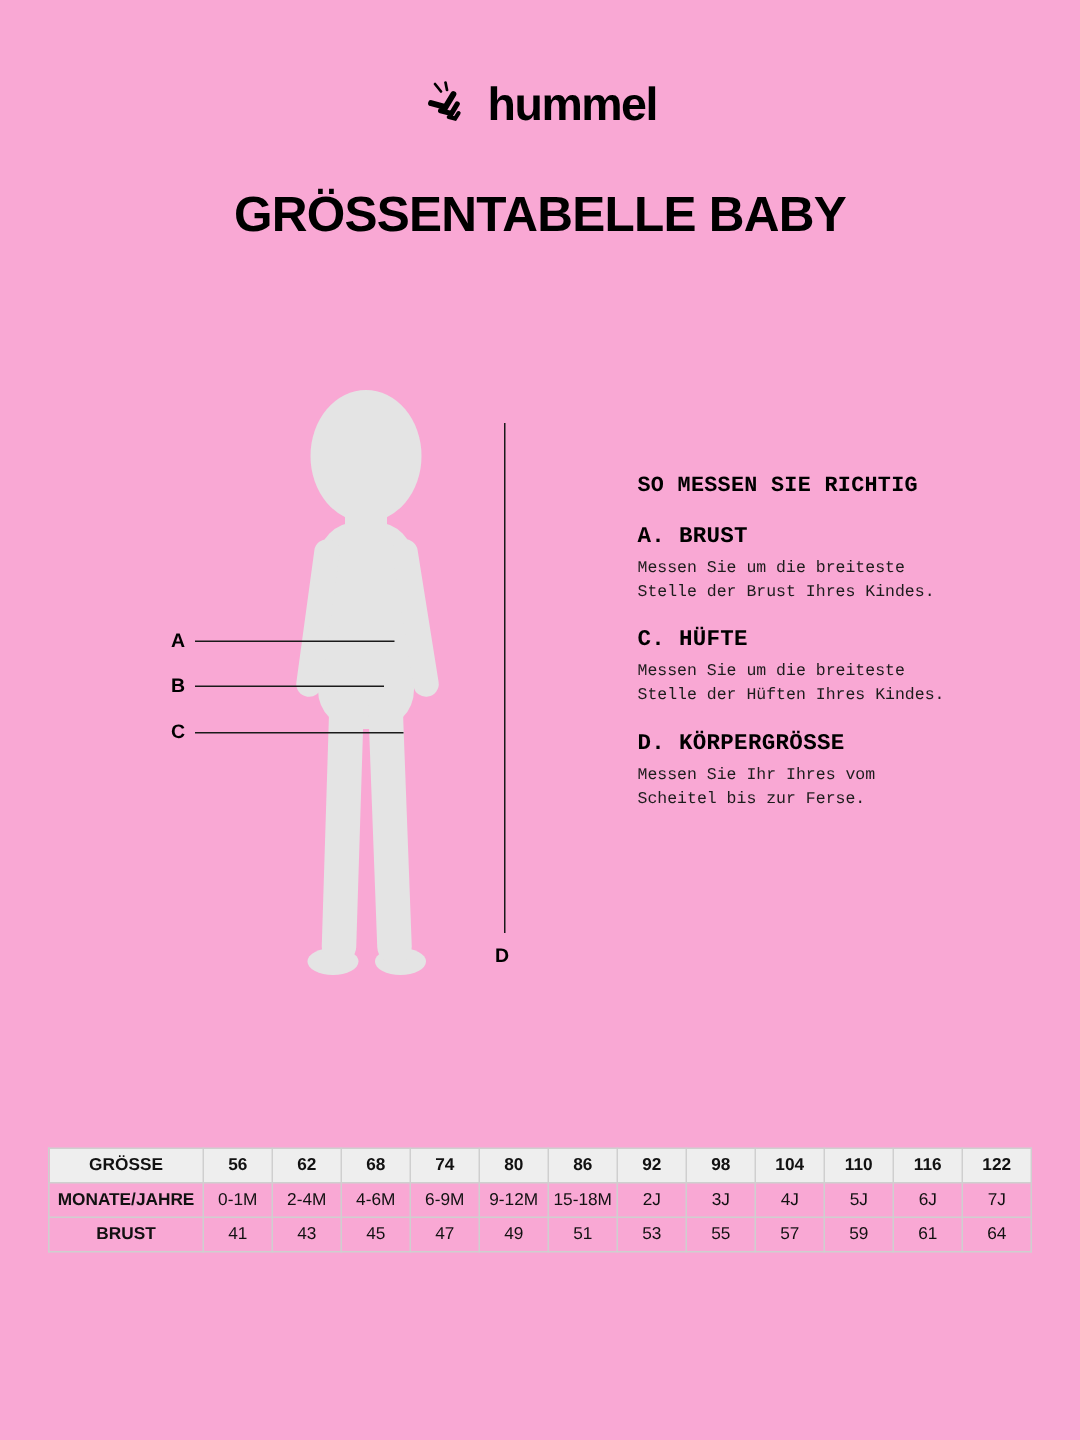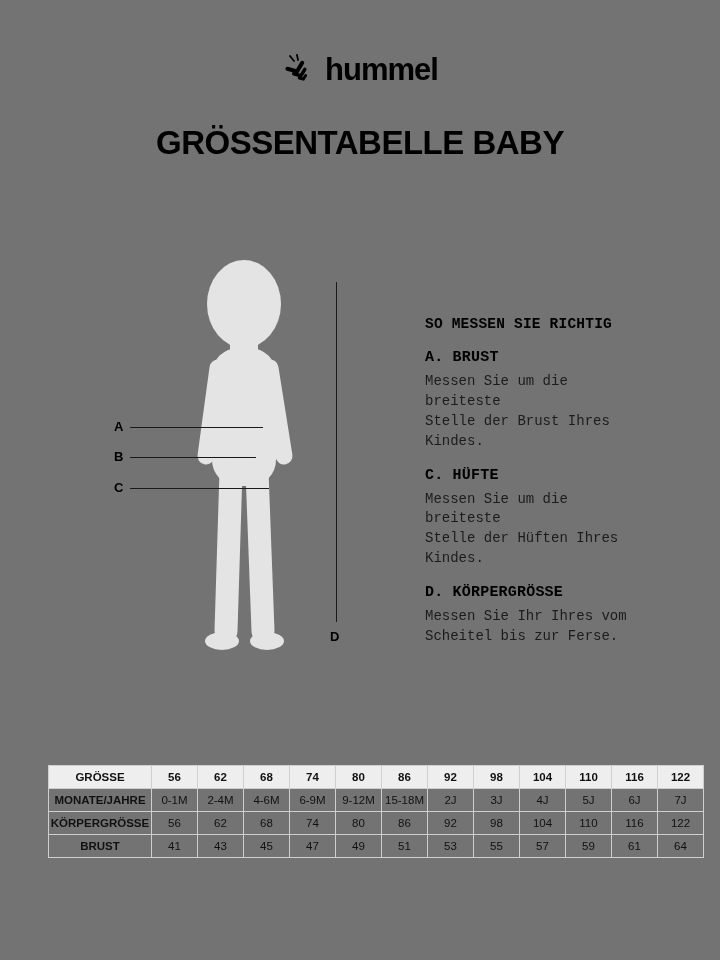--- a/index.html
+++ b/index.html
@@ -1,20 +1,20 @@
 <!DOCTYPE html>
 <html><head>
 <meta charset="utf-8">
 <style>
   html, body { margin: 0; padding: 0; background: #ffffff; }
   .page {
     position: relative;
     width: 720px;
     height: 960px;
-    background: #737373;
+    background: #f9a8d4;
     font-family: "Liberation Sans", sans-serif;
     color: #141414;
     overflow: hidden;
   }
 
   
   .logo-row {
     position: absolute;
     top: 52px; left: 0; right: 0;
     display: flex; justify-content: center; align-items: center;
@@ -61,35 +61,34 @@
   }
   .instr { margin-bottom: 15px; }
   .instr-h {
     font-size: 15px;
     font-weight: 800;
     letter-spacing: 0.2px;
     margin-bottom: 6px;
     color: #000;
   }
   .instr-p {
-    font-size: 14px;
+    font-size: 11px;
     line-height: 1.42;
     color: #1c1c1c;
     white-space: pre-line;
   }
 
   
   .size-table {
     position: absolute;
     left: 32px; top: 765px;
     width: 656px;
     border-collapse: collapse;
     table-layout: fixed;
     font-size: 11.5px;
-    margin-left: 16px;
   }
   .size-table th, .size-table td {
     border: 1px solid #cfcfcf;
     height: 22px;
     text-align: center;
     padding: 0 1px;
     color: #111;
     overflow: hidden;
     white-space: nowrap;
   }
@@ -196,35 +195,20 @@
           <td>9-12M</td>
           <td>15-18M</td>
           <td>2J</td>
           <td>3J</td>
           <td>4J</td>
           <td>5J</td>
           <td>6J</td>
           <td>7J</td>
         </tr>
         <tr>
-          <th>KÖRPERGRÖSSE</th>
-          <td>56</td>
-          <td>62</td>
-          <td>68</td>
-          <td>74</td>
-          <td>80</td>
-          <td>86</td>
-          <td>92</td>
-          <td>98</td>
-          <td>104</td>
-          <td>110</td>
-          <td>116</td>
-          <td>122</td>
-        </tr>
-        <tr>
           <th>BRUST</th>
           <td>41</td>
           <td>43</td>
           <td>45</td>
           <td>47</td>
           <td>49</td>
           <td>51</td>
           <td>53</td>
           <td>55</td>
           <td>57</td>

